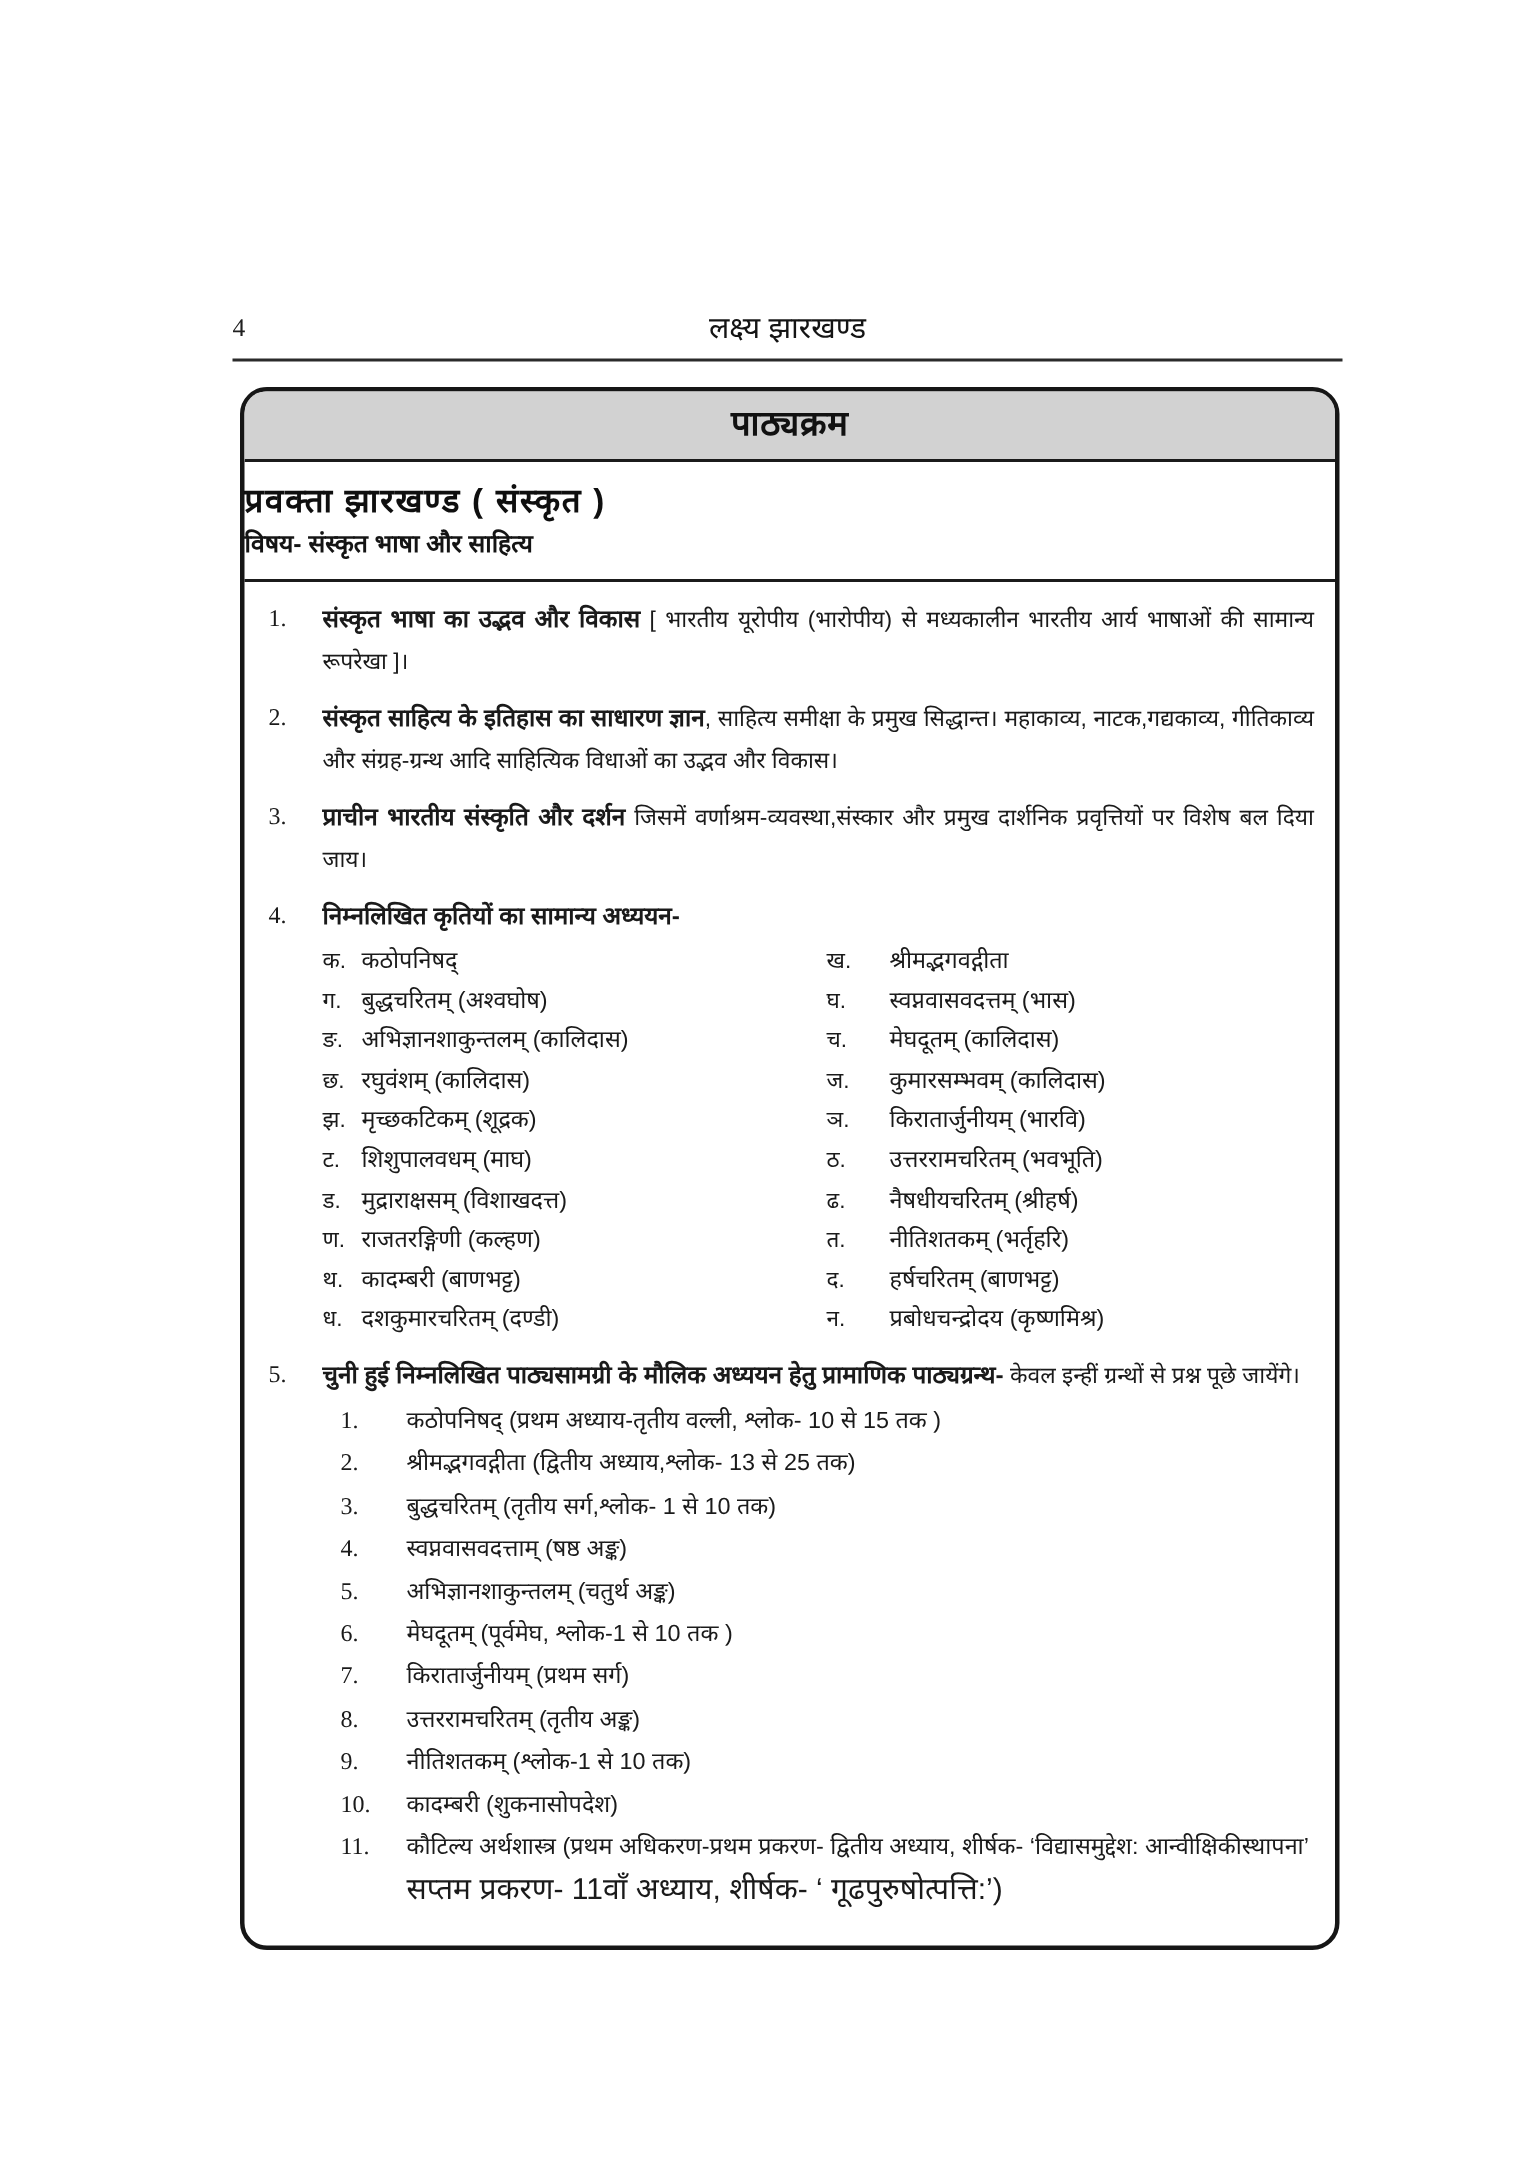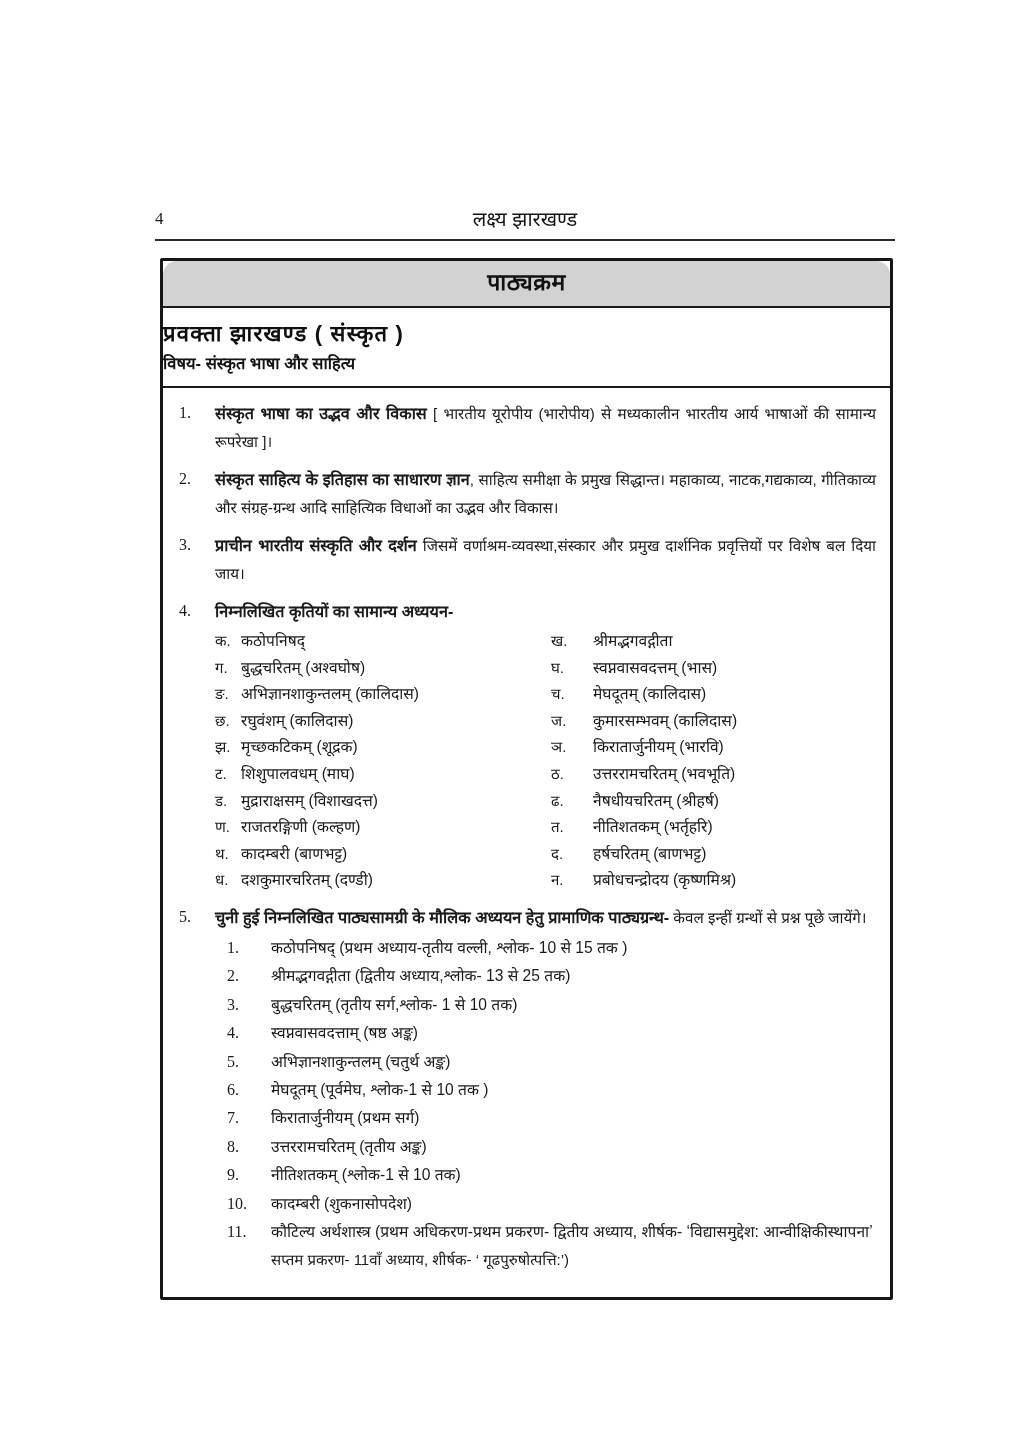--- a/index.html
+++ b/index.html
@@ -59,21 +59,21 @@
     border-top: 2.2px solid #2b2b2b;
   }
 
   
   .syllabus-box {
     position: absolute;
     left: 160px;
     top: 258px;
     width: 733px;
     border: 3.2px solid #161616;
-    border-radius: 2px;
+    border-radius: 18px;
     background: #ffffff;
     box-sizing: border-box;
   }
 
   .band {
     background: #d2d2d2;
     border-bottom: 2.4px solid #1b1b1b;
     border-radius: 14px 14px 0 0;
     text-align: center;
     padding: 7px 0 9px 0;
@@ -188,21 +188,21 @@
     line-height: 28.4px;
     color: #1a1a1a;
   }
   .sub-text .strong {
     font-weight: normal;
     text-align: right;
   }
   .sub-cont {
     margin-left: 44px;
     font-family: "Liberation Sans", "DejaVu Sans", sans-serif;
-    font-size: 15px;
+    font-size: 20px;
     line-height: 28.4px;
     color: #1a1a1a;
   }
 </style>
 </head>
 <body>
 
 <div class="page">
 
   <div class="running-header">

